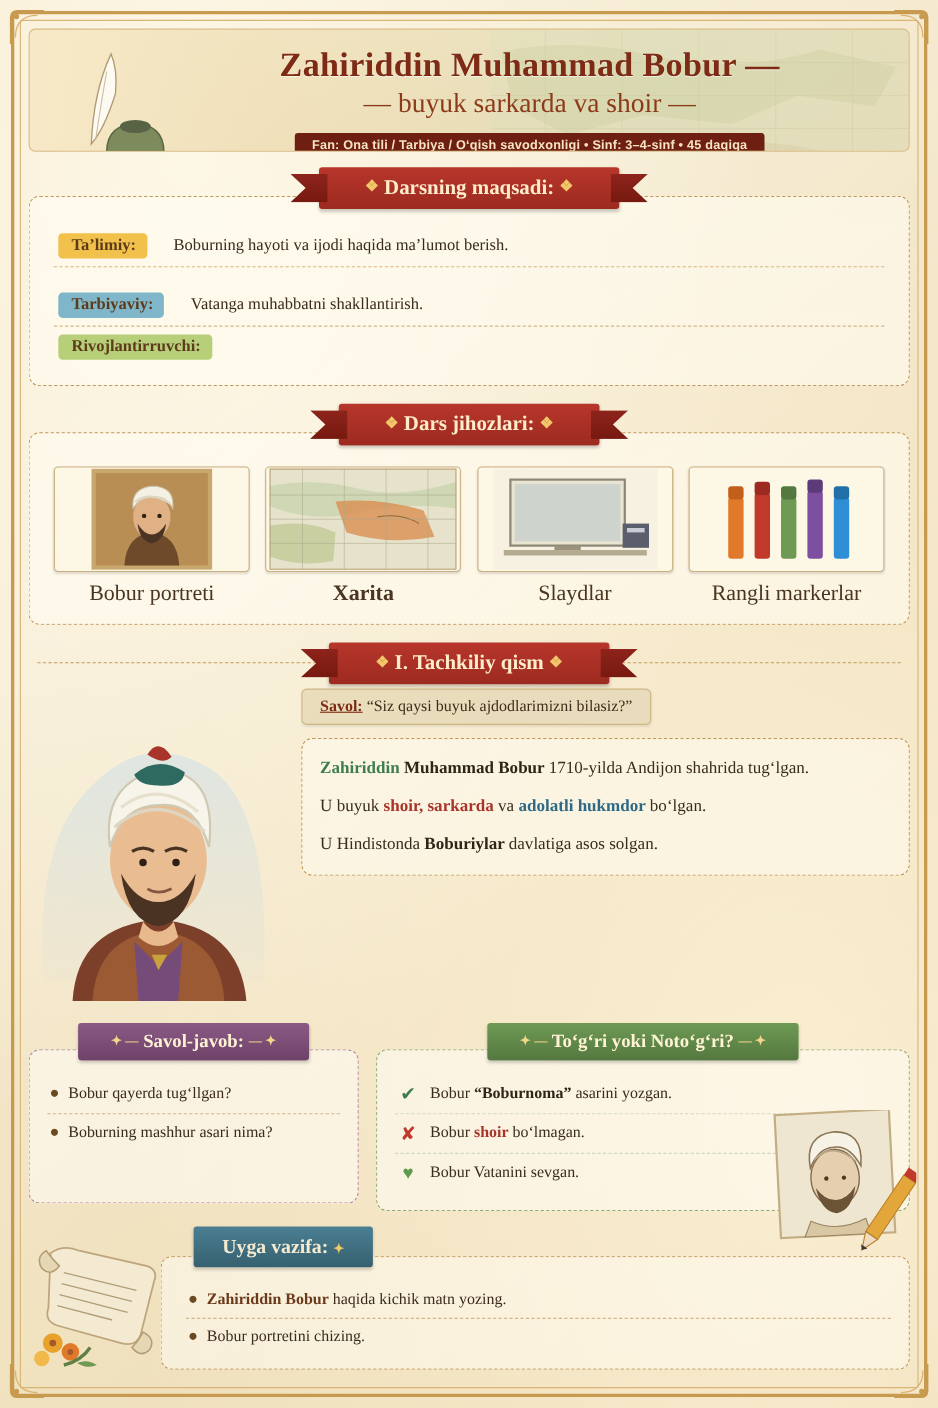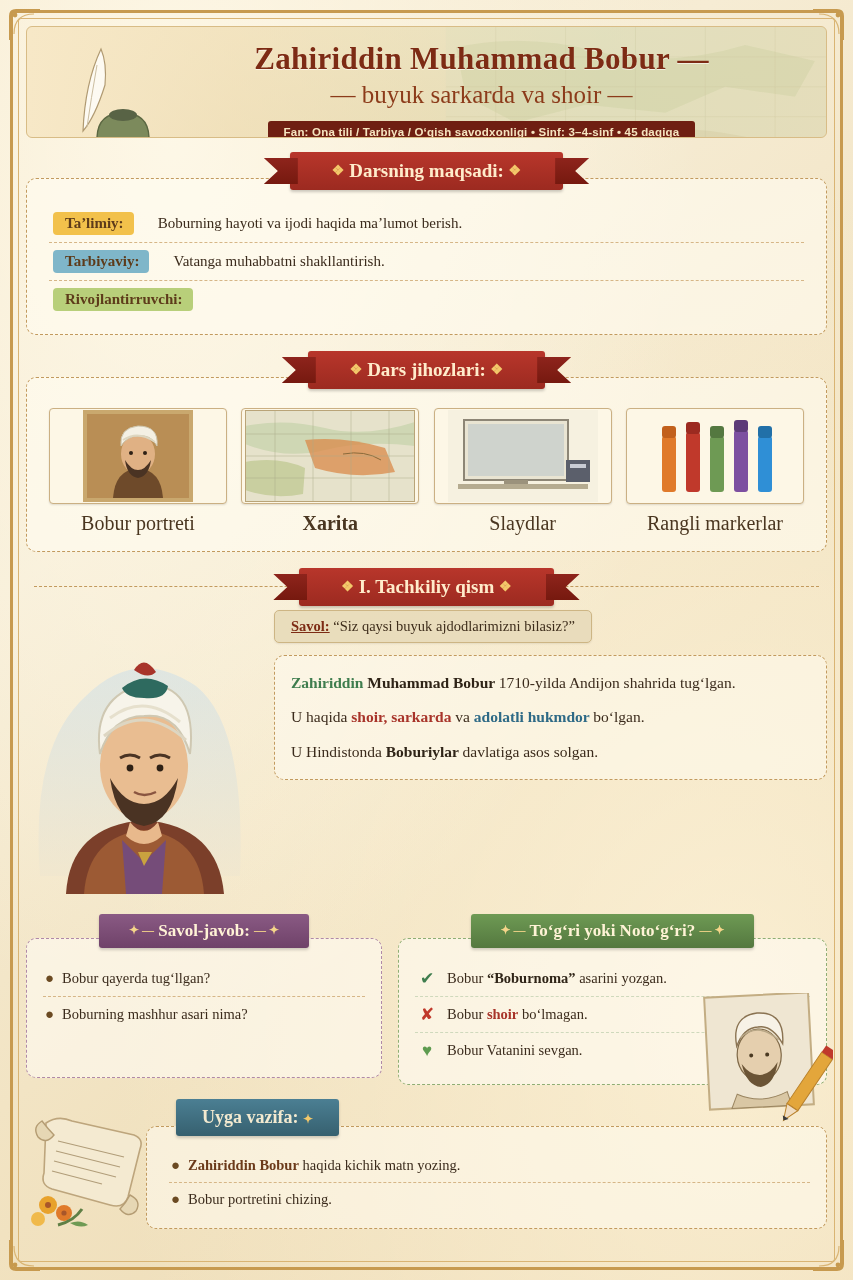--- a/index.html
+++ b/index.html
@@ -119,21 +119,21 @@
   
   .goal-row { display:flex; align-items:baseline; gap:24px; padding:7px 4px; border-bottom:1px dashed #d6b687; }
   .goal-row:last-child { border-bottom:none; }
   .goal-tag {
     font-family:"Liberation Serif", serif;
     font-weight:bold; font-size:15px; color:#5d3b1a;
     padding:3px 10px 3px 12px; border-radius:4px;
     white-space:nowrap;
   }
   .tag-0 { background:#f2c14b; }
-  .tag-1 { background:#7fb6c9; }
+  .tag-1 { background:#7fb6c9;margin-top:16px; }
   .tag-2 { background:#b8cf7a; }
   .goal-txt { font-family:"Liberation Serif", serif; font-size:15px; color:#3b2b1c; }
 
   
   .equip-grid { display:flex; justify-content:space-between; gap:10px; margin-top:4px; }
   .equip-item { width:178px; text-align:center; }
   .equip-box {
     height:96px; border-radius:4px; overflow:hidden;
     border:1px solid #cbb083; background:#fdf7e6;
     display:flex; align-items:center; justify-content:center;
@@ -179,21 +179,21 @@
   .story p { margin:0 0 8px 0; }
   .story p:last-child { margin-bottom:0; }
   .hl-green { color:#3f7d4e; font-weight:bold; }
   .hl-dark { font-weight:bold; color:#2f2417; }
   .hl-red { color:#a8342a; font-weight:bold; }
   .hl-blue { color:#2e6a86; font-weight:bold; }
   .hl-brown { font-weight:bold; color:#6b3a1a; }
 
   
   .two-col { display:flex; gap:16px; margin-top:14px; }
-  .col-left { width:356px; }
+  .col-left { width:300px; }
   .col-right { flex:1; position:relative; }
 
   .mini-ribbon {
     display:inline-block; position:relative;
     color:#fff3d6; font-family:"Liberation Serif", serif;
     font-weight:bold; font-size:17px;
     padding:7px 30px; border-radius:3px;
     box-shadow: 0 2px 3px rgba(0,0,0,0.18);
   }
   .mr-purple { background: linear-gradient(180deg,#8a5a84,#6f4269); }
@@ -492,21 +492,21 @@
           <div class="savol-bar">
             <b>Savol:</b>
             <span>“Siz qaysi buyuk ajdodlarimizni bilasiz?”</span>
           </div>
 
           <div class="story">
             <p>
               <span class="hl-green">Zahiriddin </span><span class="hl-dark">Muhammad Bobur </span><span>1710-yilda Andijon shahrida tug‘lgan.</span>
             </p>
             <p>
-              <span>U haqida </span><span class="hl-red">shoir, sarkarda </span><span>va </span><span class="hl-blue">adolatli hukmdor </span><span>bo‘lgan.</span>
+              <span>U buyuk </span><span class="hl-red">shoir, sarkarda </span><span>va </span><span class="hl-blue">adolatli hukmdor </span><span>bo‘lgan.</span>
             </p>
             <p>
               <span>U Hindistonda </span><span class="hl-dark">Boburiylar </span><span>davlatiga asos solgan.</span>
             </p>
           </div>
         </div>
       </div>
     </div>
 
     <div class="two-col">

